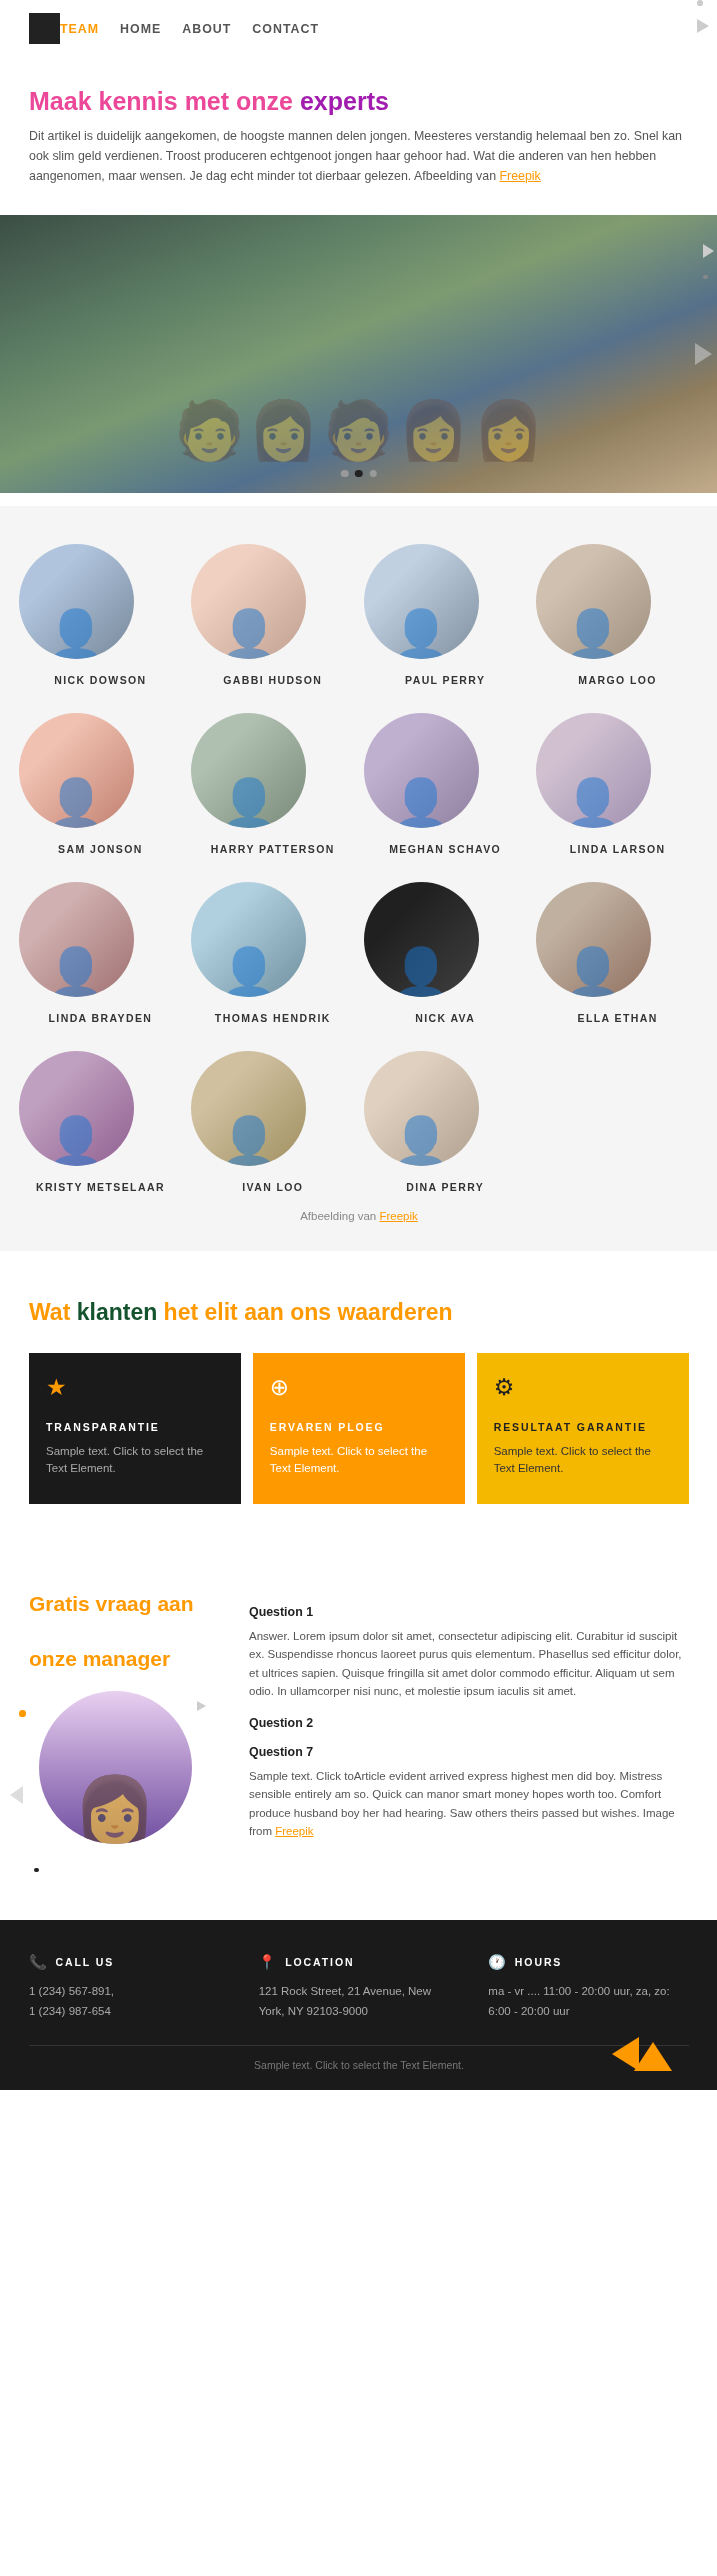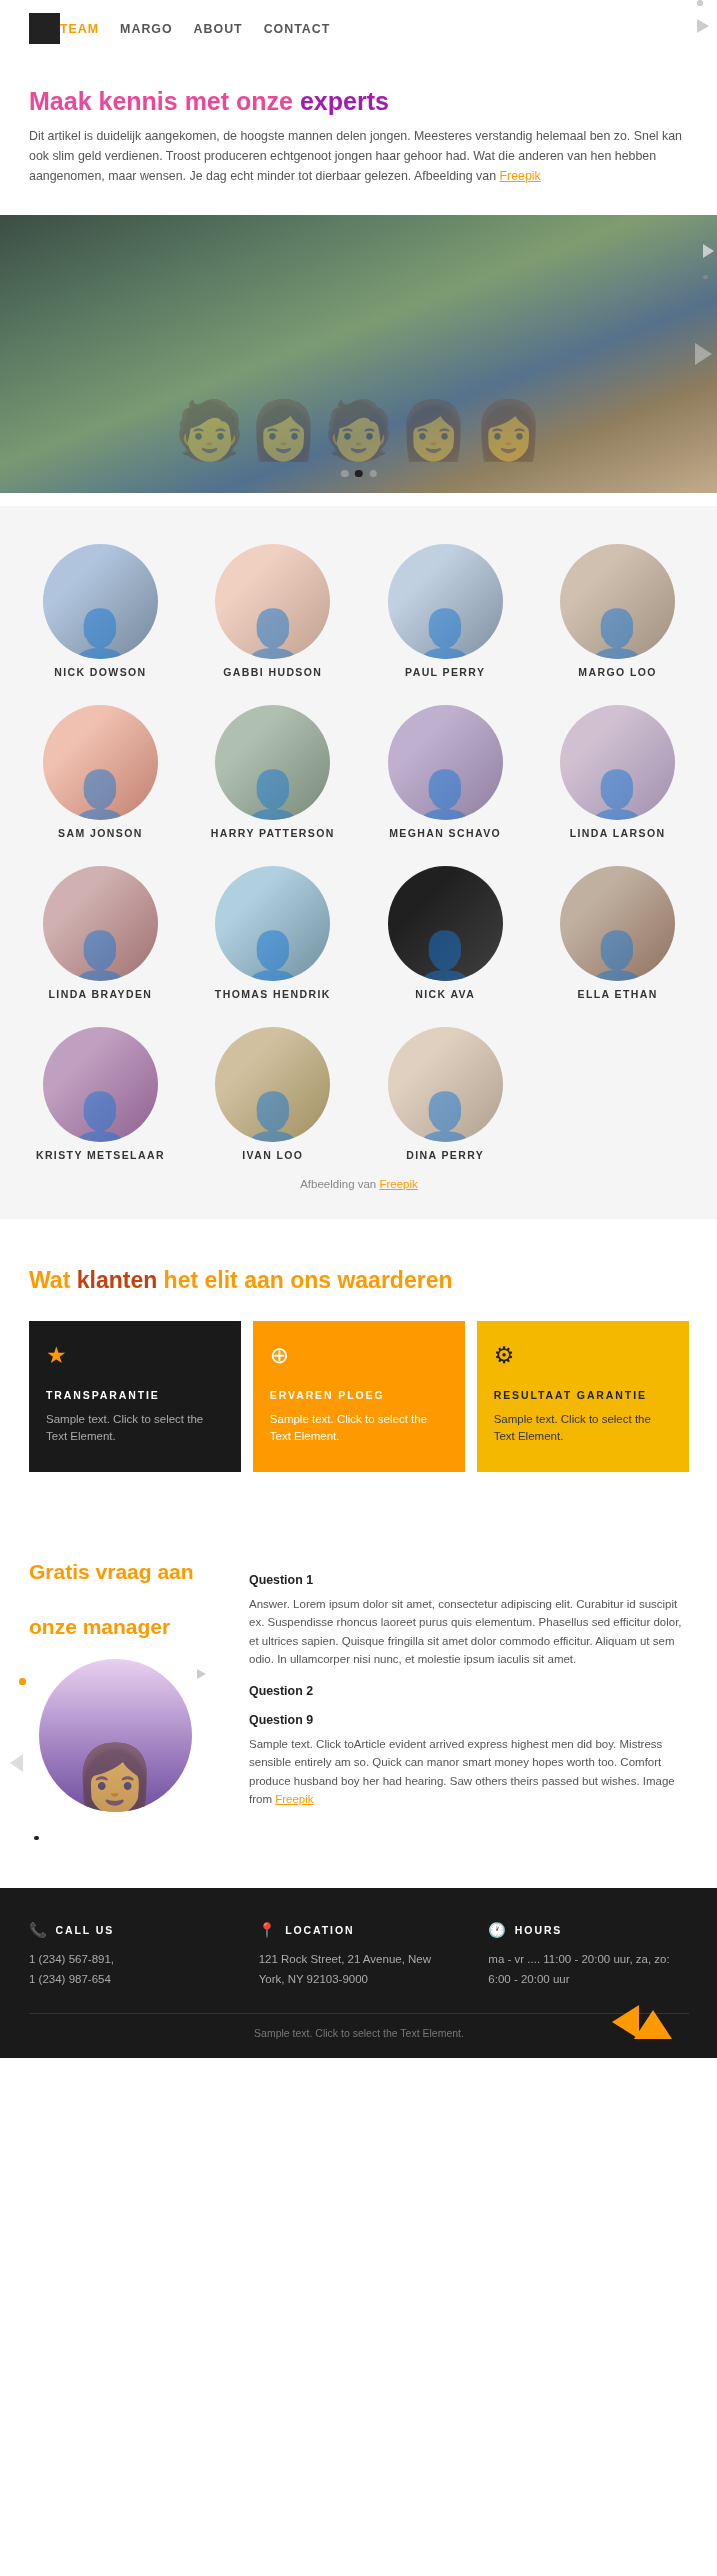--- a/index.html
+++ b/index.html
@@ -21,21 +21,21 @@
 
     
     .hero-image { margin: 13.4px 0; width: 100%; height: 278px; background: linear-gradient(135deg, #4a6fa5 0%, #7a9cc5 40%, #c8b89a 70%, #a87d5a 100%); position: relative; overflow: hidden; display: flex; align-items: flex-end; justify-content: center; }
     .hero-dots { position: absolute; bottom: 15.3px; left: 50%; transform: translateX(-50%); display: flex; gap: 6.7px; }
     .hero-dot { width: 7.7px; height: 7.7px; border-radius: 50%; background: #999; }
     .hero-dot.active { background: #222; }
 
     
     .team-section { background: #f5f5f5; padding: 38px 19px 19px; }
     .team-grid { display: grid; grid-template-columns: repeat(4, 1fr); gap: 27px 9.6px; }
-    .team-member { display: flex; flex-direction: column; align-items: center; gap: 7px; }
+    .team-member { display: flex; flex-direction: column; gap: 15px; }
     .team-avatar { width: 115px; height: 115px; border-radius: 50%; overflow: hidden; background: #ccc; }
     .avatar-1 { background: linear-gradient(135deg, #b0c4de 30%, #778899 100%); }
     .avatar-2 { background: linear-gradient(135deg, #f0d0c0 30%, #c0a090 100%); }
     .avatar-3 { background: linear-gradient(135deg, #c0d0e0 30%, #8090a0 100%); }
     .avatar-4 { background: linear-gradient(135deg, #d0c0b0 30%, #a09080 100%); }
     .avatar-5 { background: linear-gradient(135deg, #f0c0b0 30%, #c08070 100%); }
     .avatar-6 { background: linear-gradient(135deg, #b0c0b0 30%, #7a8a7a 100%); }
     .avatar-7 { background: linear-gradient(135deg, #c0b0d0 30%, #9080a0 100%); }
     .avatar-8 { background: linear-gradient(135deg, #d0c0d0 30%, #a090b0 100%); }
     .avatar-9 { background: linear-gradient(135deg, #c0d0c0 30%, #80a080 100%); }
@@ -98,21 +98,21 @@
     .av-person::before { content: '👤'; font-size: 48px; opacity: 0.5; margin-bottom: -3.8px; }
 
   </style>
 </head>
 <body>
 
 <nav>
   <div class="nav-logo"></div>
   <div class="nav-links">
     <a href="#" class="active">TEAM</a>
-    <a href="#">MARGO</a>
+    <a href="#">HOME</a>
     <a href="#">ABOUT</a>
     <a href="#">CONTACT</a>
   </div>
 </nav>
 
 <section class="hero-text">
   <h1>
     <span>Maak kennis met onze </span><span style="color:#a21caf;">experts</span>
   </h1>
   <p>
@@ -240,21 +240,21 @@
     <span class="team-name">DINA PERRY</span>
   </div>
     </div>
   <p class="freepik-note">
     <span>Afbeelding van </span><a href="#">Freepik</a>
   </p>
 </section>
 
 <section class="klanten-section">
   <h2>
-    <span>Wat </span><span style="color:#c2410c;">klanten</span><span> het elit aan ons waarderen</span>
+    <span>Wat </span><span style="color:#14532d;">klanten</span><span> het elit aan ons waarderen</span>
   </h2>
   <div class="cards-row" id="cards-row">
       <div class="card card-dark">
     <div class="card-icon" style="color:#f90;font-size:23px;">★</div>
     <h3>TRANSPARANTIE</h3>
     <p>Sample text. Click to select the Text Element.</p>
   </div>
       <div class="card card-orange">
     <div class="card-icon" style="color:#fff;font-size:23px;">⊕</div>
     <h3>ERVAREN PLOEG</h3>
@@ -295,21 +295,21 @@
       <div style="width:0;height:0;border-top:7.7px solid transparent;border-bottom:7.7px solid transparent;border-left:12.4px solid #ccc;"></div>
     </div>
   <div>
         <div class="faq-q">Question 1</div>
         <div class="faq-a">Answer. Lorem ipsum dolor sit amet, consectetur adipiscing elit. Curabitur id suscipit ex. Suspendisse rhoncus laoreet purus quis elementum. Phasellus sed efficitur dolor, et ultrices sapien. Quisque fringilla sit amet dolor commodo efficitur. Aliquam ut sem odio. In ullamcorper nisi nunc, et molestie ipsum iaculis sit amet.</div>
       </div>
       <div>
         <div class="faq-q">Question 2</div>
       </div>
       <div>
-        <div class="faq-q">Question 9</div>
+        <div class="faq-q">Question 7</div>
         <div class="faq-a">Sample text. Click toArticle evident arrived express highest men did boy. Mistress sensible entirely am so. Quick can manor smart money hopes worth too. Comfort produce husband boy her had hearing. Saw others theirs passed but wishes. Image from <a href="#" style="color:#f90;">Freepik</a></div>
       </div>
     </div>
 </section>
 
 <footer>
   <div class="footer-cols" id="footer-cols">
       <div class="footer-col">
     <h4>
       <span class="footer-icon">📞</span>

